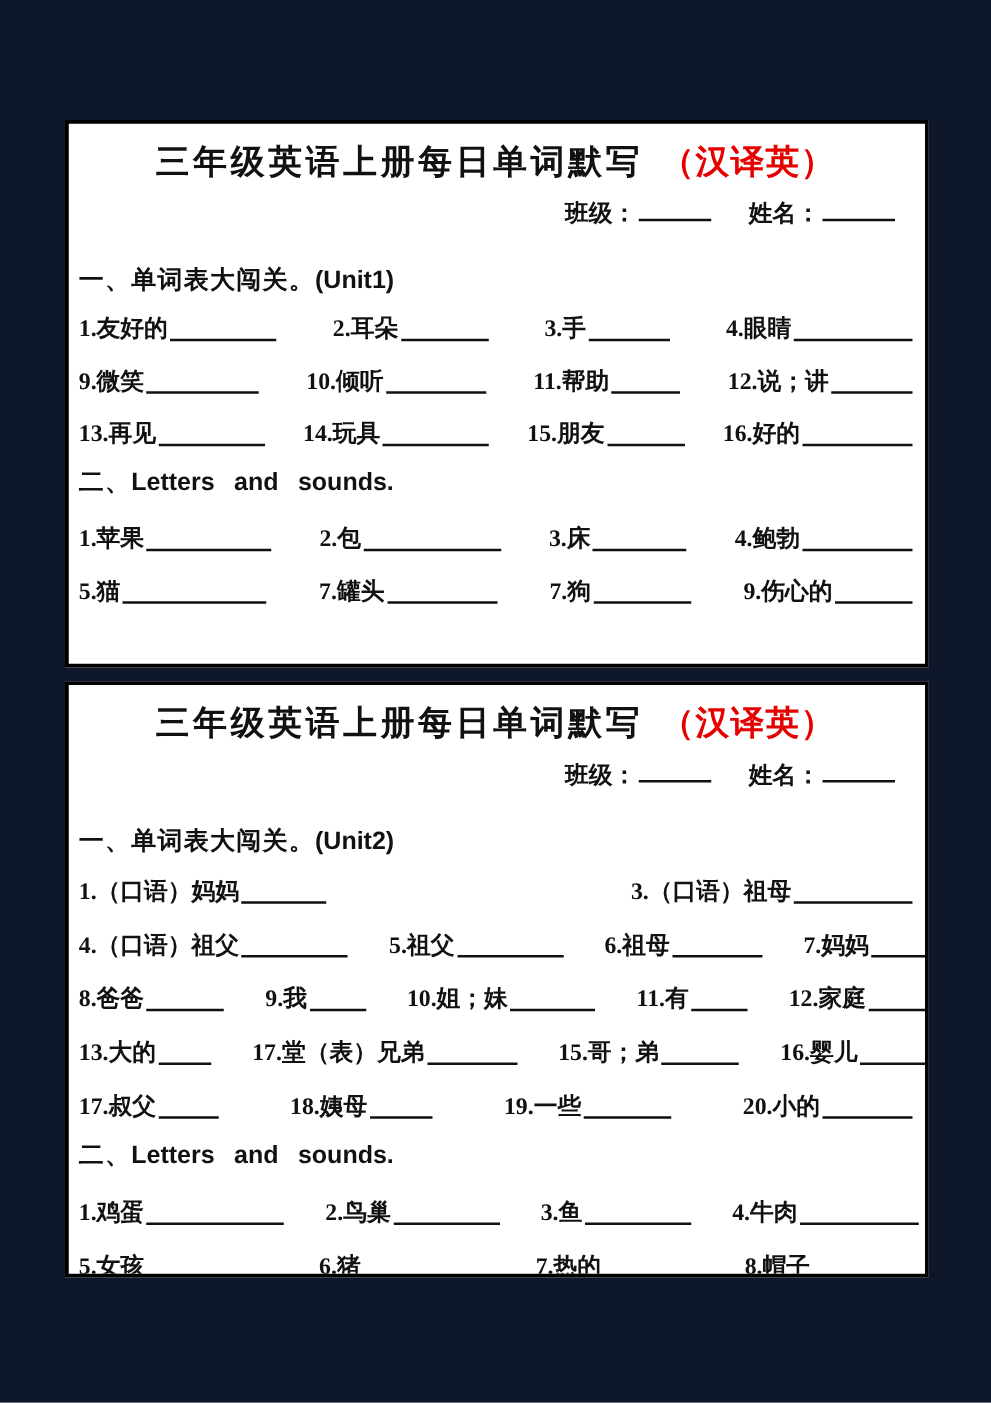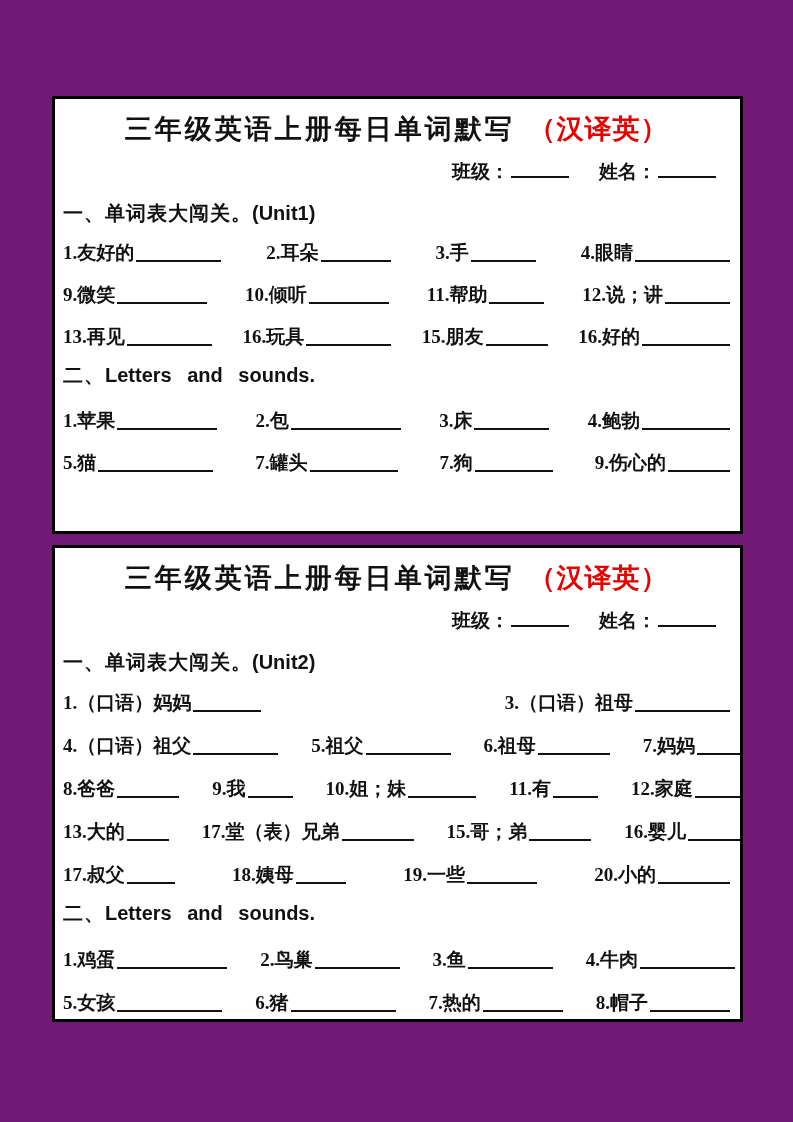--- a/index.html
+++ b/index.html
@@ -4,21 +4,21 @@
 <style>
   * { margin: 0; padding: 0; box-sizing: border-box; }
   html, body { background: #ffffff; }
   body {
     width: 793px; height: 1122px;
     font-family: "Liberation Serif", serif;
     color: #111111;
     position: relative;
     overflow: hidden;
   }
-  .page { position: absolute; inset: 0; background: #701a75; padding-left: 36px; }
+  .page { position: absolute; inset: 0; background: #0f172a; padding-left: 36px; }
   .box {
     position: absolute;
     left: 52px;
     width: 691px;
     border: 3px solid #000000;
     background: #ffffff;
     padding: 6px 10px 4px 8px;
     overflow: hidden;
   }
   .box-1 { top: 96px;  height: 438px; }
@@ -53,21 +53,21 @@
     border-bottom: 2px solid #111111;
     margin: 0 2px;
   }
   .id-gap { display: inline-block; width: 28px; }
 
   .part-heading {
     font-size: 20px;
     font-weight: bold;
     height: 30px;
     line-height: 30px;
-    margin-top: 11px;
+    margin-top: 22px;
     letter-spacing: 1px;
     white-space: nowrap;
   }
   .unit-label, .ls-text {
     font-family: "Liberation Sans", sans-serif;
     font-weight: 600;
     letter-spacing: 0;
   }
   .ls-heading { height: 42px; line-height: 42px; margin-top: 0; }
   .ls-text { word-spacing: 10px; }
@@ -143,21 +143,21 @@
             <span class="lbl">12.说；讲</span>
             <span class="blank" style="width: 65px;"></span>
           </span>
         </div>
         <div class="row">
           <span class="item">
             <span class="lbl">13.再见</span>
             <span class="blank" style="width: 85px;"></span>
           </span>
           <span class="item">
-            <span class="lbl">16.玩具</span>
+            <span class="lbl">14.玩具</span>
             <span class="blank" style="width: 85px;"></span>
           </span>
           <span class="item">
             <span class="lbl">15.朋友</span>
             <span class="blank" style="width: 62px;"></span>
           </span>
           <span class="item">
             <span class="lbl">16.好的</span>
             <span class="blank" style="width: 88px;"></span>
           </span>

